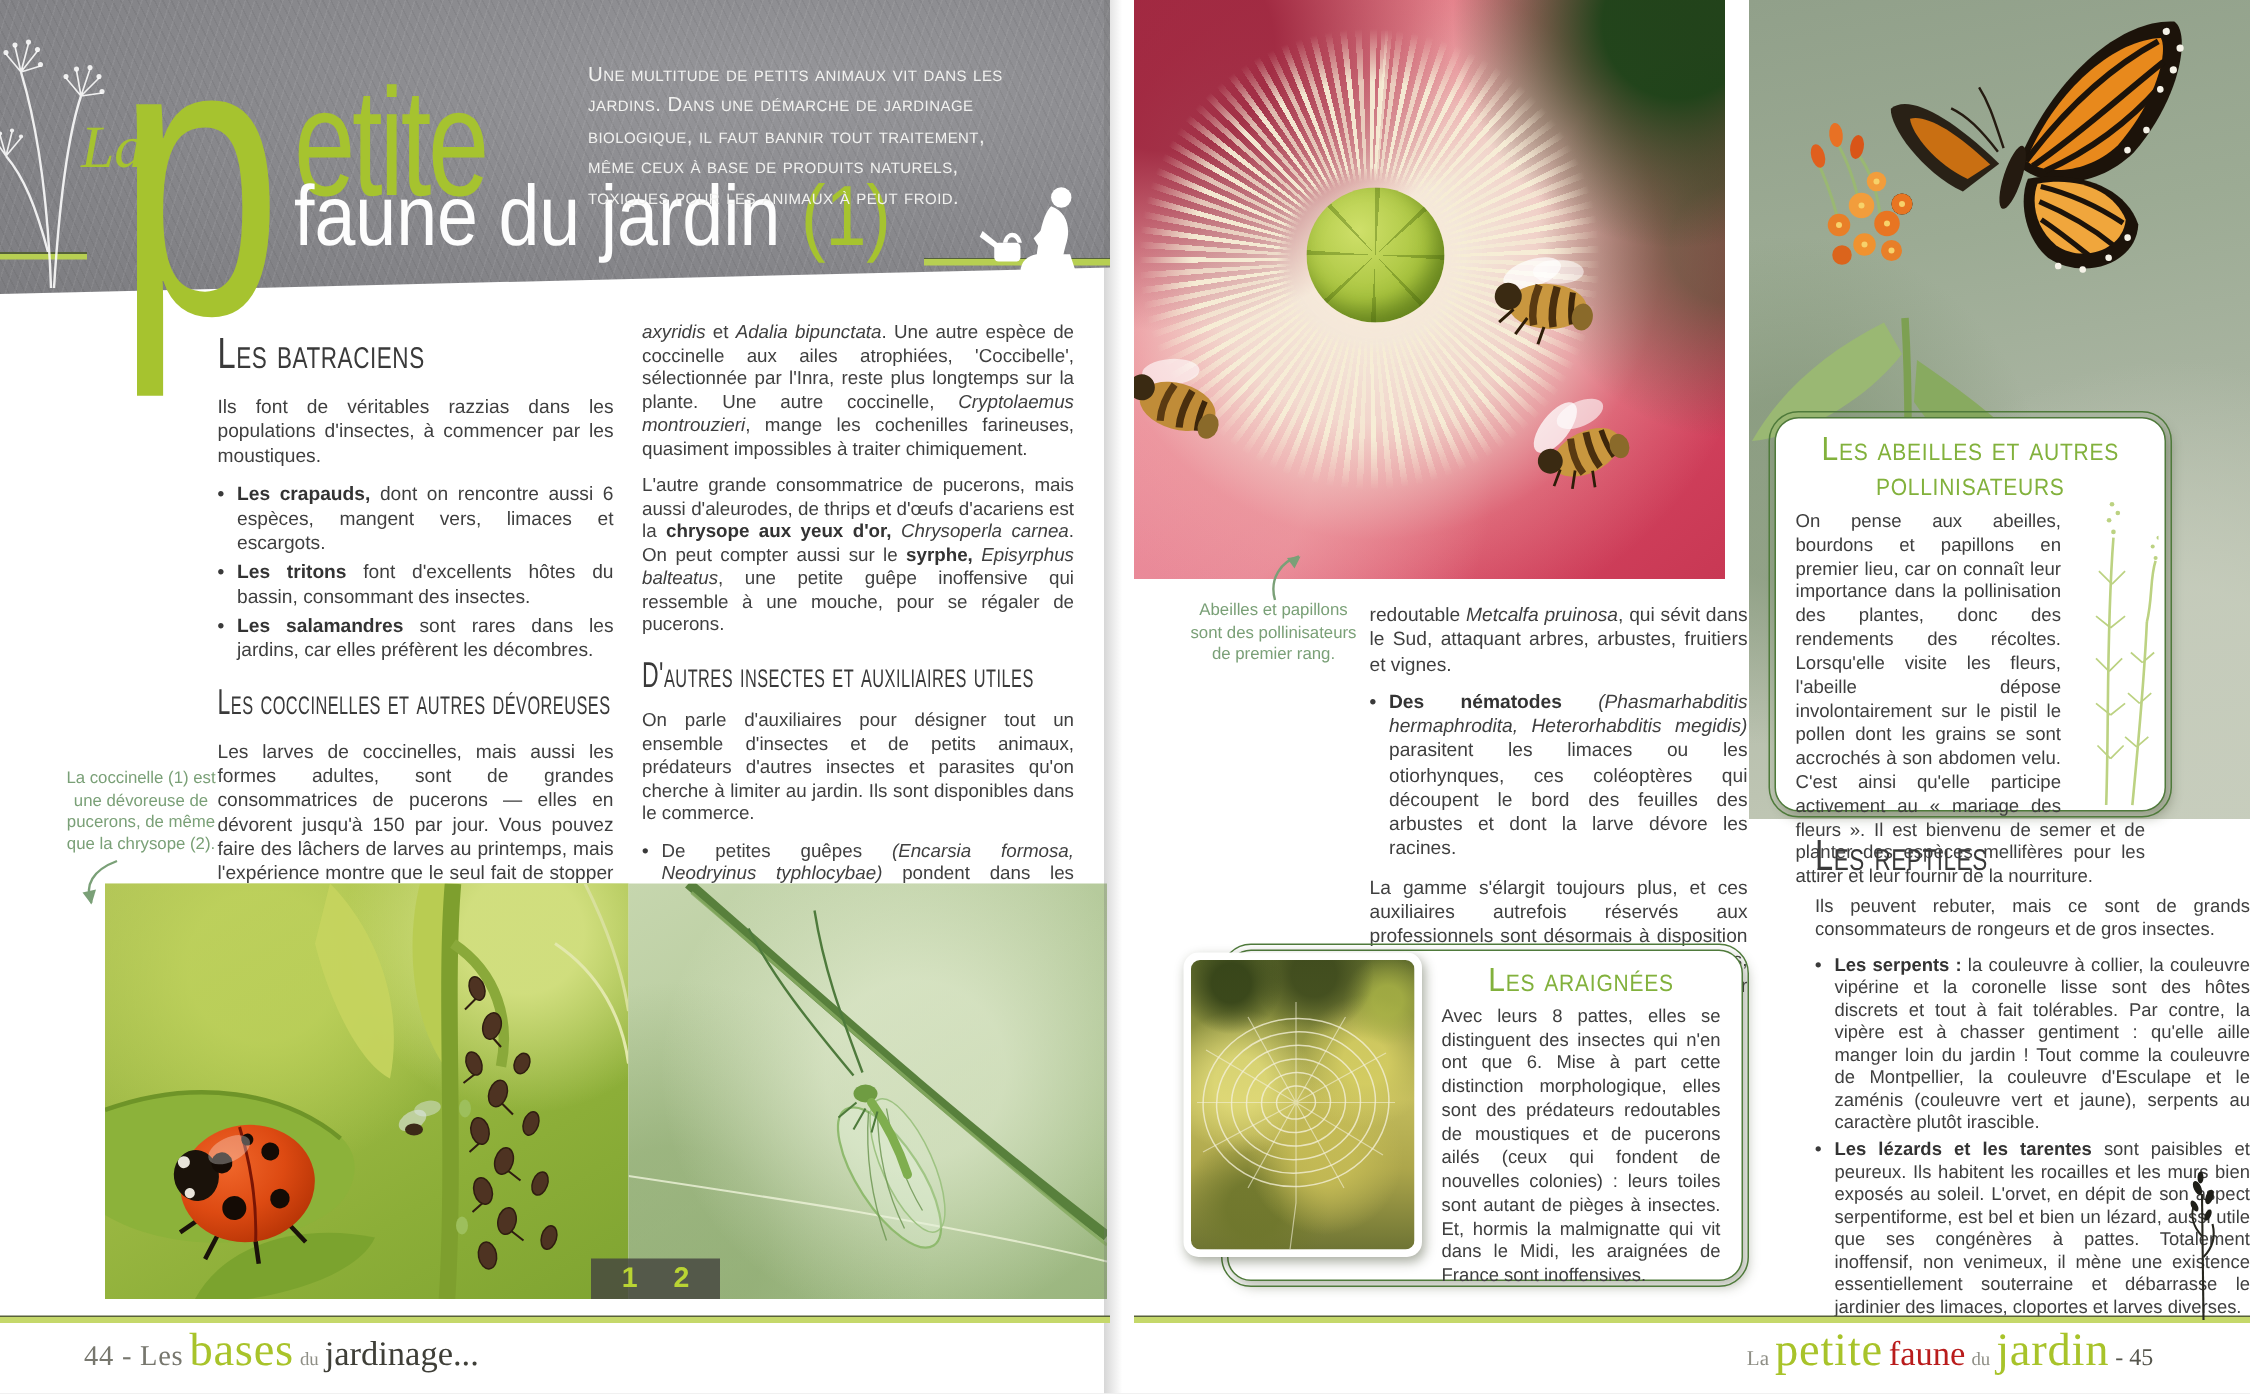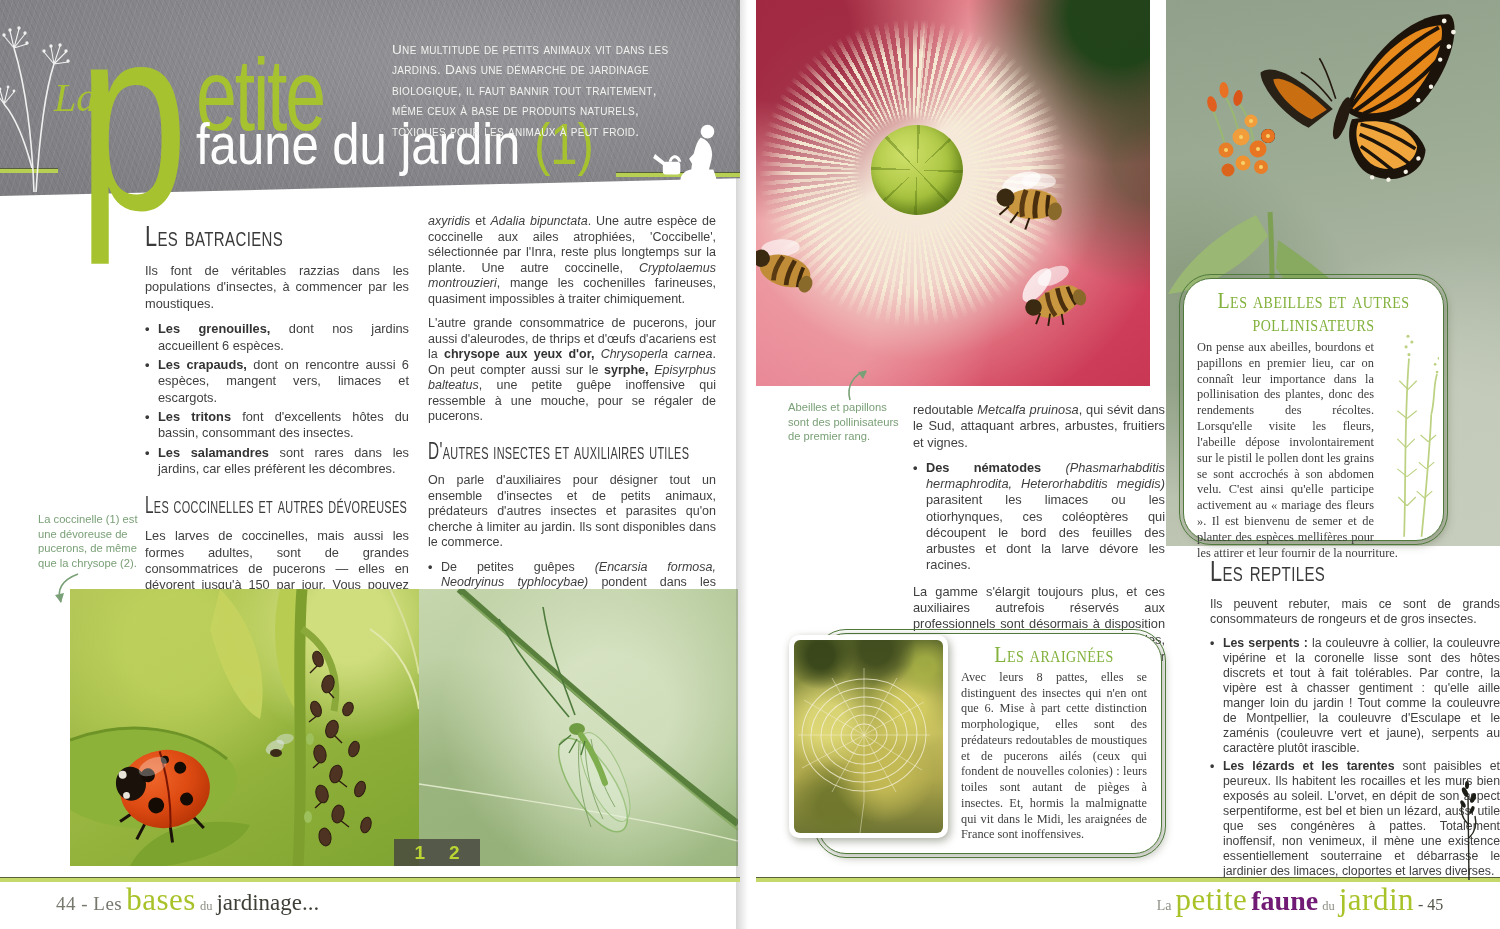--- a/index.html
+++ b/index.html
@@ -36,21 +36,21 @@
   .para{margin:0 0 9px 0;}
   .hd{display:inline-block;font-variant:small-caps;font-weight:400;color:#3a3a3a;font-size:29px;
     letter-spacing:.5px;transform:scaleX(.75);transform-origin:0 50%;white-space:nowrap;margin:2px 0 8px 0;}
   .hd-sm{font-size:24px;transform:scaleX(.64);}
   .blist{list-style:none;margin:0 0 10px 0;padding:0;}
   .blist li{position:relative;padding-left:13px;margin:0 0 3px 0;}
   .blist li::before{content:"\2022";position:absolute;left:0;top:0;font-weight:bold;color:#3a3a3a;}
   b{color:#333;}
   i{font-style:italic;}
 
-  .note{font-size:11.2px;line-height:1.3;color:#7aa077;text-align:left;z-index:3;}
+  .note{font-size:11.2px;line-height:1.3;color:#7aa077;text-align:center;z-index:3;}
   .note-a{left:38px;top:512px;width:112px;}
   .note-b{left:788px;top:400px;width:122px;}
   .arr{z-index:3;}
   .arr-a{left:52px;top:572px;}
   .arr-b{left:846px;top:368px;}
 
   
   .ph{position:absolute;overflow:hidden;}
   .ph-ladybug{left:70px;top:589px;width:349px;height:277px;
     background:
@@ -85,22 +85,22 @@
       radial-gradient(circle at 38% 32%, #cfe06a, #a9c43f 55%, #86a52c 85%, #6f8f24);
     box-shadow:inset -6px -8px 14px rgba(60,90,10,.5), 0 0 26px rgba(255,240,220,.5);}
   .bee{position:absolute;}
   .ph-butterfly{left:1166px;top:0;width:334px;height:546px;
     background:
       radial-gradient(circle at 8% 60%, rgba(116,138,104,.5) 0 60px, rgba(116,138,104,0) 170px),
       radial-gradient(circle at 85% 88%, rgba(200,206,190,.8) 0 90px, rgba(200,206,190,0) 240px),
       linear-gradient(170deg,#91a08a 0%,#9cab94 30%,#aab5a2 55%,#b8c0ae 78%,#c3c9b7 100%);}
 
   
-  .box{position:absolute;background:#fff;border:1.5px solid #4f7a3b;border-radius:28px;
-    outline:1.5px solid #4f7a3b;outline-offset:3px;box-shadow:3px 4px 8px rgba(60,70,40,.35);font-family:Liberation Serif, serif;}
+  .box{position:absolute;background:#fff;border:1.5px solid #4f7a3b;border-radius:16px;
+    outline:1.5px solid #4f7a3b;outline-offset:3px;box-shadow:3px 4px 8px rgba(60,70,40,.35);}
   .box-poll{left:1183px;top:278px;width:261px;height:263px;z-index:5;padding:8px 13px;box-sizing:border-box;}
   .bhd{font-variant:small-caps;color:#82b13c;font-size:20px;line-height:1.05;text-align:center;
     letter-spacing:.5px;transform:scaleY(1.12);margin:4px 0 7px 0;}
   .poll-body{font-size:12.4px;line-height:1.275;text-align:justify;color:#3e3e3e;}
   .poll-spacer{float:right;width:52px;height:128px;margin:66px 0 0 4px;}
   .horsetail{position:absolute;right:4px;bottom:2px;z-index:6;}
   .box-spid{left:818px;top:633px;width:344px;height:221px;z-index:2;box-sizing:border-box;}
   .spid-inner{margin-left:142px;padding:8px 14px 8px 0;}
   .spid-inner .bhd{margin:2px 0 5px 0;}
   .spid-inner p{margin:0;font-size:12.3px;line-height:1.28;text-align:justify;color:#3e3e3e;}
@@ -123,21 +123,21 @@
   .rf-l{left:0;top:877px;width:740px;}
   .rf-r{left:756px;top:877px;width:744px;}
   .footer-a{left:56px;top:882px;white-space:nowrap;}
   .footer-b{left:1150px;top:882px;width:300px;text-align:center;white-space:nowrap;}
   .f-serif{font-family:"Liberation Serif",serif;}
   .f-pre{font-size:19px;color:#77776e;letter-spacing:.5px;}
   .f-big{font-size:31px;color:#a8c32a;letter-spacing:.5px;}
   .f-mid{font-size:12.5px;color:#8f8f86;}
   .f-end{font-size:23px;color:#3f3f38;}
   .f-la{font-size:14px;color:#8f8f86;}
-  .f-faune{font-size:28px;color:#701a75;font-weight:bold;}
+  .f-faune{font-size:23px;color:#b91c1c;font-weight:normal;}
   .f-num{font-size:16px;color:#55554c;}
   .gutter{left:736px;top:0;width:22px;height:929px;z-index:1;
     background:linear-gradient(90deg,rgba(110,110,110,.28),rgba(255,255,255,0) 55%);}
   .grass{left:1452px;top:780px;z-index:3;}
 </style>
 </head>
 <body>
 
 <div class="spread">
 
@@ -190,38 +190,37 @@
       <path d="M17,43 C19,34 28,34 30,43 L27,43 C25,38 21,38 20,43 Z"></path>
     </g>
   </svg>
 
   <div class="abs chalk-intro">Une multitude de petits animaux vit dans les jardins. Dans une démarche de jardinage biologique, il faut bannir tout traitement, même ceux à base de produits naturels, toxiques pour les animaux à peut froid.</div>
 
   <div class="abs col col-a">
     <div class="hd">Les batraciens</div><br>
     <p class="para">Ils font de véritables razzias dans les populations d'insectes, à commencer par les moustiques.</p>
     <ul class="blist">
-      <li><b>Les grenouilles,</b><span> dont nos jardins accueillent 6 espèces.</span></li>
       <li><b>Les crapauds,</b><span> dont on rencontre aussi 6 espèces, mangent vers, limaces et escargots.</span></li>
       <li><b>Les tritons</b><span> font d'excellents hôtes du bassin, consommant des insectes.</span></li>
       <li><b>Les salamandres</b><span> sont rares dans les jardins, car elles préfèrent les décombres.</span></li>
     </ul>
     <div class="hd hd-sm">Les coccinelles et autres dévoreuses</div><br>
     <p class="para"><span>Les larves de coccinelles, mais aussi les formes adultes, sont de grandes consommatrices de pucerons — elles en dévorent jusqu'à 150 par jour. Vous pouvez faire des lâchers de larves au printemps, mais l'expérience montre que le seul fait de stopper les traitements insecticides suffit à les faire revenir. On trouve couramment des larves de </span><i>Harmonia</i></p>
   </div>
 
   <div class="abs note note-a">La coccinelle (1) est une dévoreuse de pucerons, de même que la chrysope (2).</div>
   <svg class="abs arr arr-a" width="30" height="36" viewBox="0 0 30 36">
     <path d="M26,2 C10,8 4,18 9,30" stroke="#7aa077" stroke-width="1.6" fill="none"></path>
     <path d="M9,31 l-6,-8 9,-2 z" fill="#7aa077"></path>
   </svg>
 
   <div class="abs col col-b">
     <p class="para"><i>axyridis</i><span> et </span><i>Adalia bipunctata</i><span>. Une autre espèce de coccinelle aux ailes atrophiées, 'Coccibelle', sélectionnée par l'Inra, reste plus longtemps sur la plante. Une autre coccinelle, </span><i>Cryptolaemus montrouzieri</i><span>, mange les cochenilles farineuses, quasiment impossibles à traiter chimiquement.</span></p>
-    <p class="para"><span>L'autre grande consommatrice de pucerons, jour aussi d'aleurodes, de thrips et d'œufs d'acariens est la </span><b>chrysope aux yeux d'or,</b><i> Chrysoperla carnea</i><span>. On peut compter aussi sur le </span><b>syrphe,</b><i> Episyrphus balteatus</i><span>, une petite guêpe inoffensive qui ressemble à une mouche, pour se régaler de pucerons.</span></p>
+    <p class="para"><span>L'autre grande consommatrice de pucerons, mais aussi d'aleurodes, de thrips et d'œufs d'acariens est la </span><b>chrysope aux yeux d'or,</b><i> Chrysoperla carnea</i><span>. On peut compter aussi sur le </span><b>syrphe,</b><i> Episyrphus balteatus</i><span>, une petite guêpe inoffensive qui ressemble à une mouche, pour se régaler de pucerons.</span></p>
     <div class="hd hd-sm">D'autres insectes et auxiliaires utiles</div><br>
     <p class="para">On parle d'auxiliaires pour désigner tout un ensemble d'insectes et de petits animaux, prédateurs d'autres insectes et parasites qu'on cherche à limiter au jardin. Ils sont disponibles dans le commerce.</p>
     <ul class="blist">
       <li><span>De petites guêpes </span><i>(Encarsia formosa, Neodryinus typhlocybae)</i><span> pondent dans les aleurodes ou les larves de cicadelles, en particulier celles de la</span></li>
     </ul>
   </div>
 
   <div class="ph ph-ladybug">
     <svg width="349" height="277" viewBox="0 0 349 277">
       <defs>

